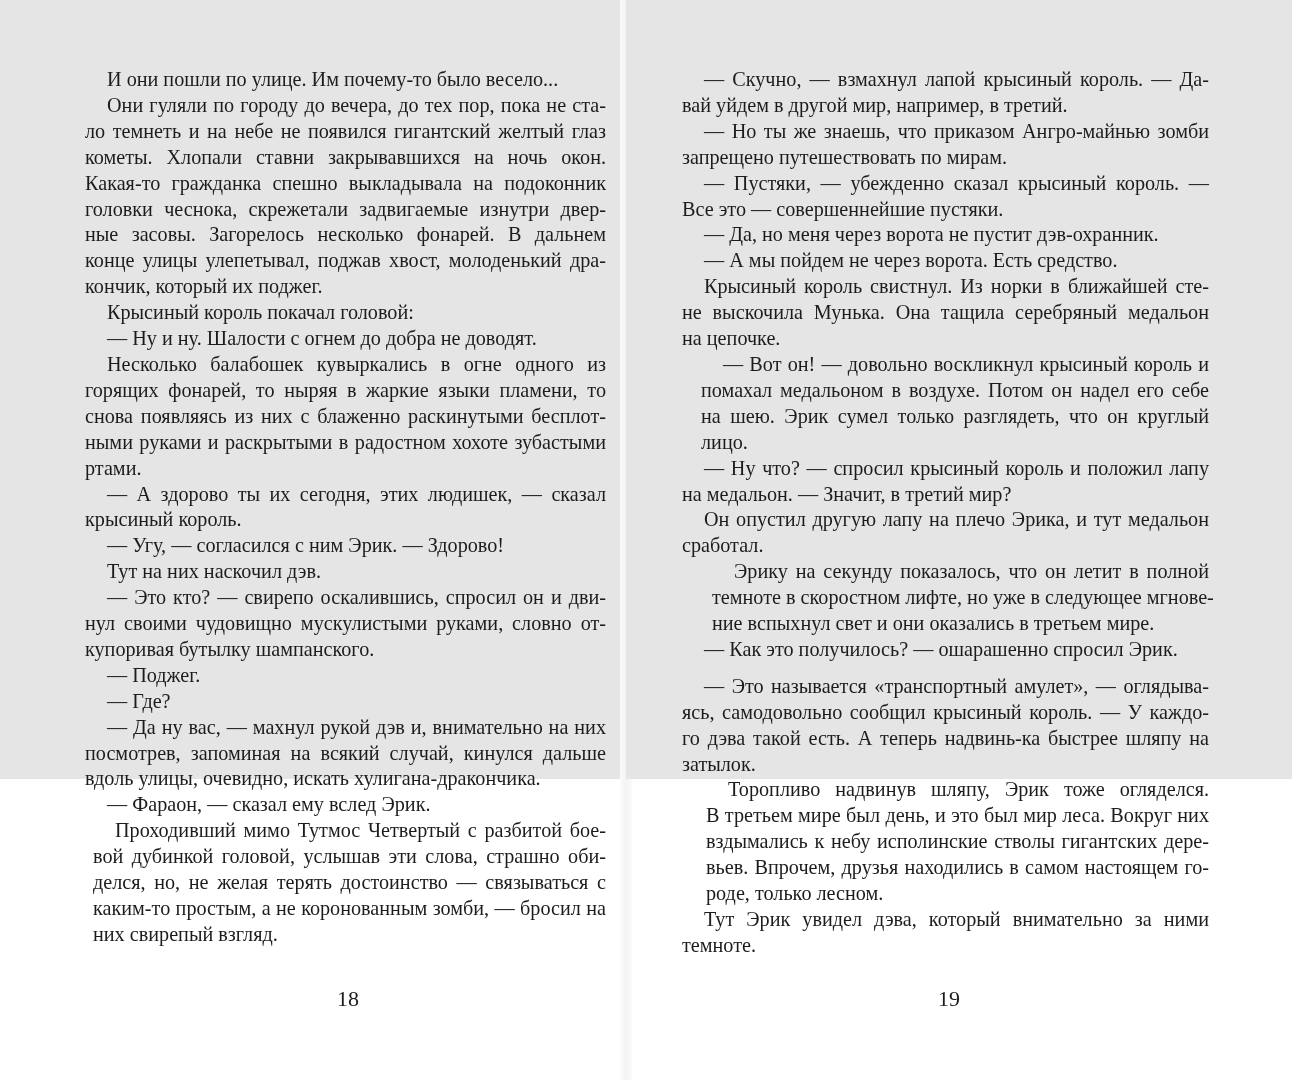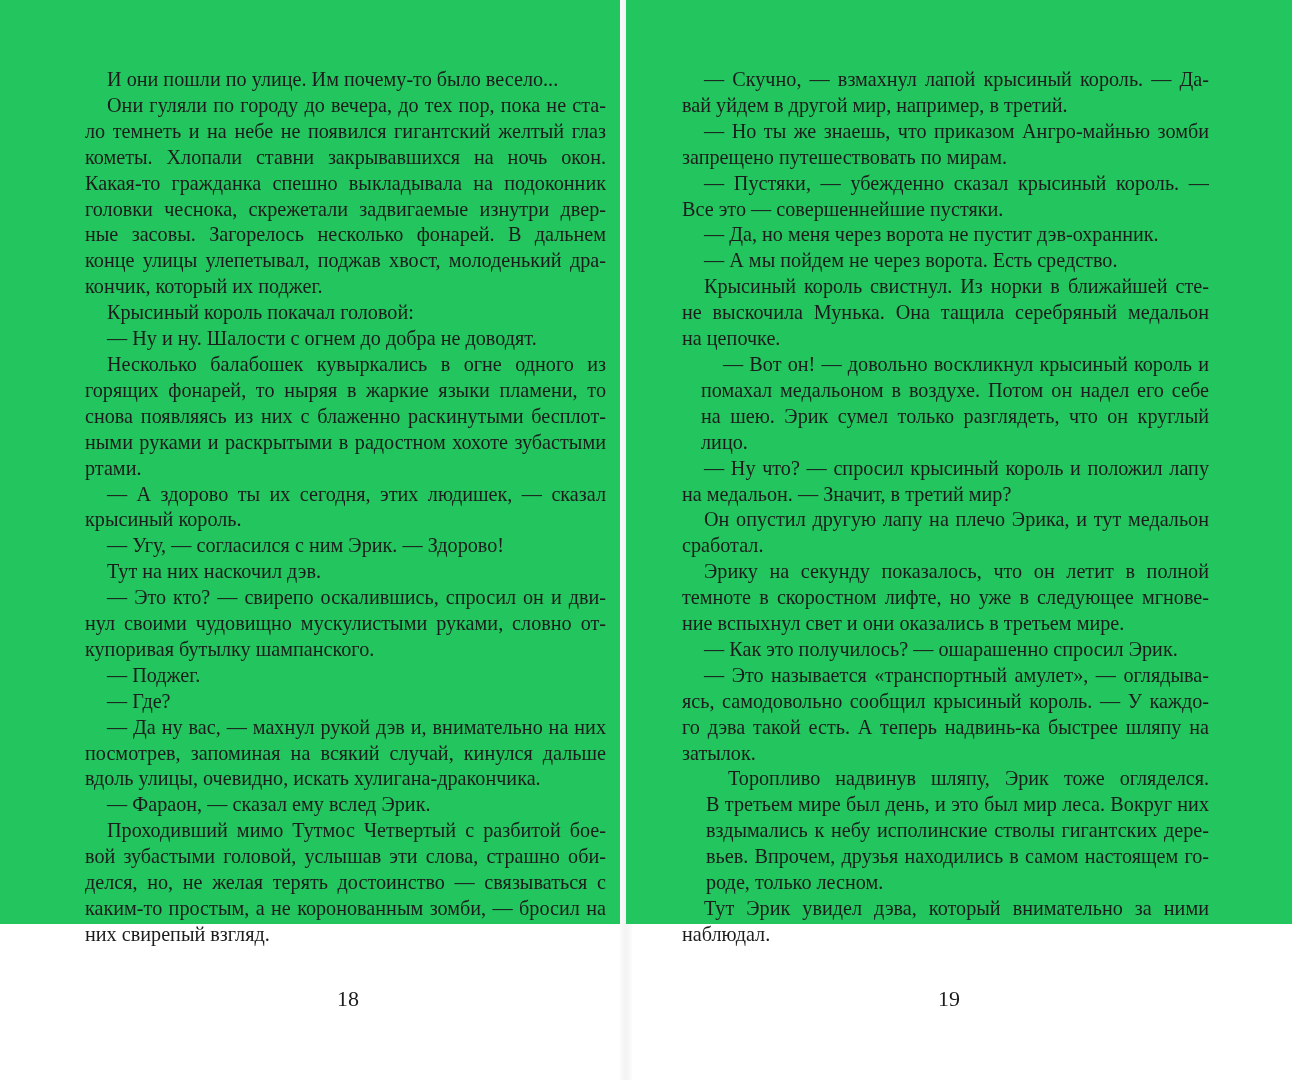--- a/index.html
+++ b/index.html
@@ -4,21 +4,21 @@
 <style>
   html, body { margin: 0; padding: 0; }
   body {
     width: 1292px; height: 1080px; overflow: hidden;
     background: #ffffff;
     font-family: "Liberation Serif", "DejaVu Serif", serif;
     color: #1c1c1c;
   }
   .spread { position: relative; width: 1292px; height: 1080px; }
   .page {
-    position: absolute; top: 0; height: 924px; background: #22c55e;
+    position: absolute; top: 0; height: 779px; background: #e5e5e5;
   }
   .page-left { left: 0; width: 626px; }
   .page-right { left: 626px; width: 666px; }
   .gutter {
     position: absolute; left: 620px; top: 0; width: 12px; height: 1080px;
     background: linear-gradient(to right, #fbfbfb, #f3f3f3 50%, #fbfbfb);
   }
   .text {
     position: absolute; top: 67px;
     font-size: 20.2px; line-height: 25.9px;
@@ -90,23 +90,23 @@
           <span class="line first last">— Где?</span>
         </div>
         <div class="para" style="text-indent: 0px;">
           <span class="line first">— Да ну вас, — махнул рукой дэв и, внимательно на них</span>
           <span class="line">посмотрев, запоминая на всякий случай, кинулся дальше</span>
           <span class="line last">вдоль улицы, очевидно, искать хулигана-дракончика.</span>
         </div>
         <div class="para" style="text-indent: 0px;">
           <span class="line first last">— Фараон, — сказал ему вслед Эрик.</span>
         </div>
-        <div class="para" style="text-indent: 0px;">
+        <div class="para" style="text-indent: 0px; margin-left: 8px;">
           <span class="line first">Проходивший мимо Тутмос Четвертый с разбитой бое-</span>
-          <span class="line">вой зубастыми головой, услышав эти слова, страшно оби-</span>
+          <span class="line">вой дубинкой головой, услышав эти слова, страшно оби-</span>
           <span class="line">делся, но, не желая терять достоинство — связываться с</span>
           <span class="line">каким-то простым, а не коронованным зомби, — бросил на</span>
           <span class="line last">них свирепый взгляд.</span>
         </div>
       </div>
     <div class="folio">18</div>
   </div>
   <div class="gutter"></div>
   <div class="page page-right">
     <div class="text">
@@ -140,41 +140,41 @@
           <span class="line last">лицо.</span>
         </div>
         <div class="para" style="text-indent: 0px;">
           <span class="line first">— Ну что? — спросил крысиный король и положил лапу</span>
           <span class="line last">на медальон. — Значит, в третий мир?</span>
         </div>
         <div class="para" style="text-indent: 0px;">
           <span class="line first">Он опустил другую лапу на плечо Эрика, и тут медальон</span>
           <span class="line last">сработал.</span>
         </div>
-        <div class="para" style="text-indent: 0px;">
+        <div class="para" style="text-indent: 0px; margin-left: 30px;">
           <span class="line first">Эрику на секунду показалось, что он летит в полной</span>
           <span class="line">темноте в скоростном лифте, но уже в следующее мгнове-</span>
           <span class="line last">ние вспыхнул свет и они оказались в третьем мире.</span>
         </div>
         <div class="para" style="text-indent: 0px;">
           <span class="line first last">— Как это получилось? — ошарашенно спросил Эрик.</span>
         </div>
-        <div class="para" style="text-indent: 0px;">
+        <div class="para" style="text-indent: 0px; margin-top: 11px;">
           <span class="line first">— Это называется «транспортный амулет», — оглядыва-</span>
           <span class="line">ясь, самодовольно сообщил крысиный король. — У каждо-</span>
           <span class="line">го дэва такой есть. А теперь надвинь-ка быстрее шляпу на</span>
           <span class="line last">затылок.</span>
         </div>
         <div class="para" style="text-indent: 0px; margin-left: 24px;">
           <span class="line first">Торопливо надвинув шляпу, Эрик тоже огляделся.</span>
           <span class="line">В третьем мире был день, и это был мир леса. Вокруг них</span>
           <span class="line">вздымались к небу исполинские стволы гигантских дере-</span>
           <span class="line">вьев. Впрочем, друзья находились в самом настоящем го-</span>
           <span class="line last">роде, только лесном.</span>
         </div>
         <div class="para" style="text-indent: 0px;">
           <span class="line first">Тут Эрик увидел дэва, который внимательно за ними</span>
-          <span class="line last">наблюдал.</span>
+          <span class="line last">темноте.</span>
         </div>
       </div>
     <div class="folio">19</div>
   </div>
 </div>
 
 </body></html>

